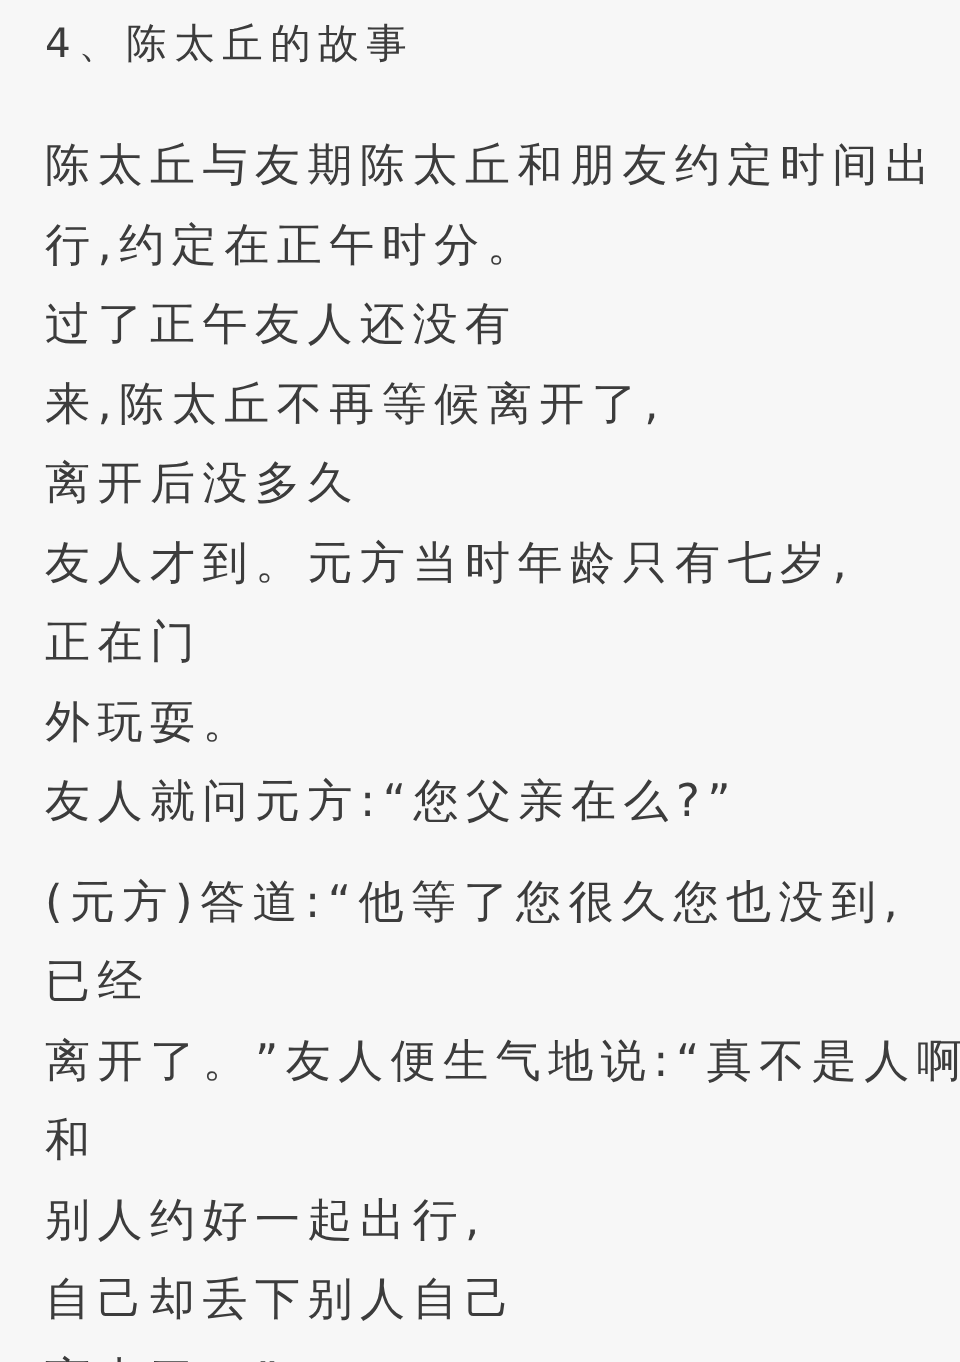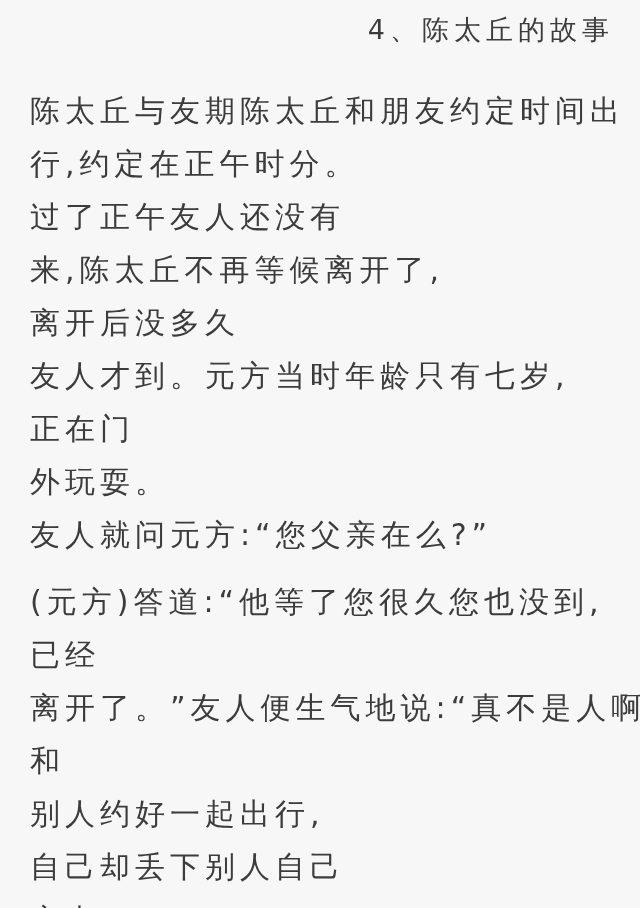--- a/index.html
+++ b/index.html
@@ -20,21 +20,20 @@
     padding: 12px 26px 0 30px;
     color: #3c3c3c;
   }
   .title {
     font-size: 27px;
     line-height: 36px;
     letter-spacing: 5px;
     font-weight: 400;
     margin: 0 0 36px 0;
     white-space: pre-line;
-    text-align: right;
   }
   .para {
     font-size: 30px;
     line-height: 53px;
     letter-spacing: 5px;
     margin: 0 0 14px 0;
     white-space: pre-line;
     word-break: keep-all;
   }
   .para:last-child {

